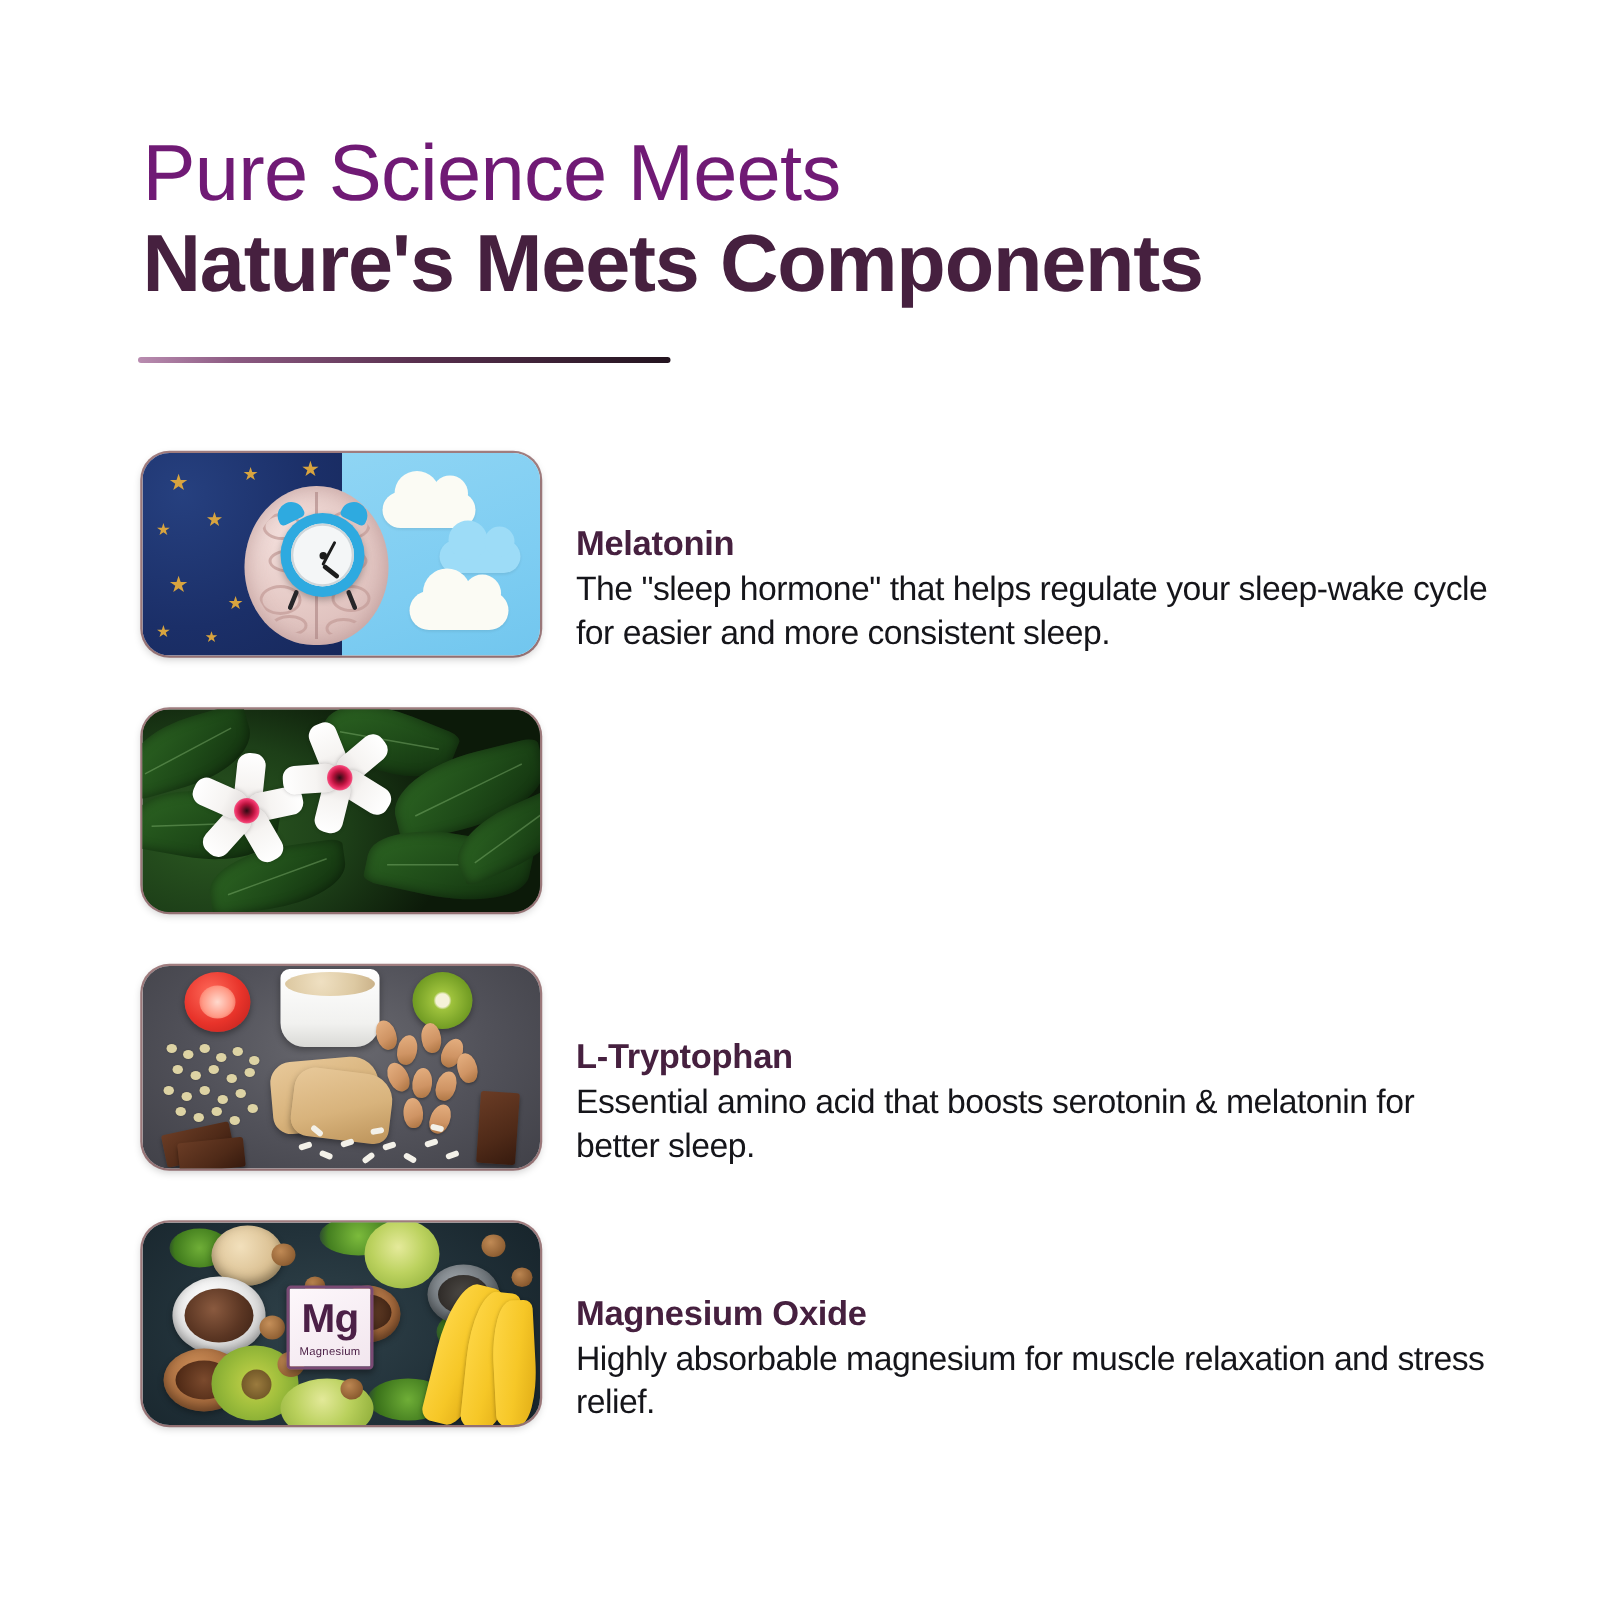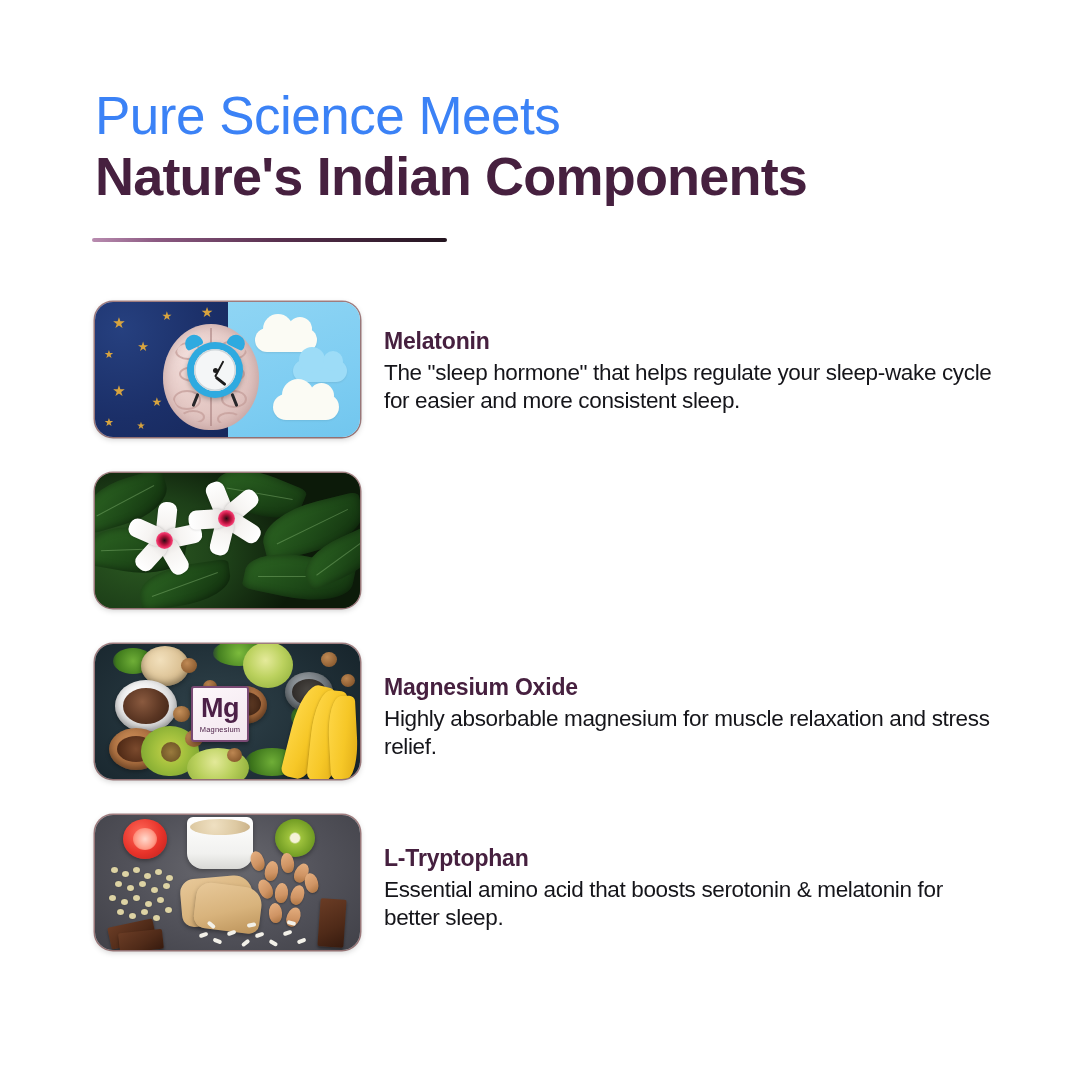--- a/index.html
+++ b/index.html
@@ -18,21 +18,21 @@
     height: 1080px;
     background: #ffffff;
   }
 
   
   .header { position: absolute; left: 95px; top: 86px; width: 920px; }
 
   .headline-line1 {
     font-size: 53px;
     font-weight: 400;
-    color: #3b82f6;
+    color: #701a75;
     letter-spacing: -0.5px;
     line-height: 1.12;
     white-space: nowrap;
   }
 
   .headline-line2 {
     font-size: 54px;
     font-weight: 700;
     color: #46203f;
     letter-spacing: -0.8px;
@@ -52,21 +52,21 @@
 
   
   .list { position: absolute; left: 0; top: 302px; width: 1080px; }
 
   .row {
     position: relative;
     height: 135px;
     margin-bottom: 36px;
     padding-left: 95px;
     display: flex;
-    align-items: flex-start;
+    align-items: flex-end;
   }
 
   .thumb {
     position: relative;
     flex: 0 0 auto;
     width: 265px;
     height: 135px;
     border-radius: 18px;
     overflow: hidden;
     box-shadow: 0 0 0 1.5px rgba(90, 25, 30, 0.55),
@@ -310,21 +310,21 @@
   }
   .row-2 .copy, .row-3 .copy, .row-4 .copy { padding-top: 30px; }
 </style>
 </head>
 <body>
 
 <div class="page">
 
   <div class="header">
     <div class="headline-line1">Pure Science Meets</div>
-    <div class="headline-line2">Nature's Indian Components</div>
+    <div class="headline-line2">Nature's Meets Components</div>
   </div>
   <div class="divider"></div>
 
   <div class="list">
 
     <div class="row row-1">
       <div class="thumb">
         <div class="scene">
           <div class="t1-night"></div>
           <div class="t1-day"></div>
@@ -401,74 +401,20 @@
 
           <div class="flower" style="left:92px;top:6px;">
             <div class="petal" style="transform:rotate(-22deg);"></div>
             <div class="petal" style="transform:rotate(50deg);"></div>
             <div class="petal" style="transform:rotate(122deg);"></div>
             <div class="petal" style="transform:rotate(194deg);"></div>
             <div class="petal" style="transform:rotate(266deg);"></div>
             <div class="core"></div>
           </div>
         </div>
-      </div>
-    </div>
-
-    <div class="row row-3">
-      <div class="thumb">
-        <div class="scene">
-          <div class="t3-bg"></div>
-
-          <div class="blob" style="left:18px;top:4px;width:40px;height:26px;background:radial-gradient(circle,#6fae37 0%,#3f7a1c 70%,rgba(63,122,28,0) 100%);"></div>
-          <div class="blob" style="left:118px;top:-4px;width:52px;height:26px;background:radial-gradient(circle,#7cbb3c 0%,#447f20 70%,rgba(68,127,32,0) 100%);"></div>
-          <div class="blob" style="left:196px;top:58px;width:46px;height:30px;background:radial-gradient(circle,#74b437 0%,#3e7a1c 70%,rgba(62,122,28,0) 100%);"></div>
-          <div class="blob" style="left:150px;top:104px;width:54px;height:28px;background:radial-gradient(circle,#6fae37 0%,#3a721a 70%,rgba(58,114,26,0) 100%);"></div>
-
-          <div class="bowl" style="left:46px;top:2px;width:48px;height:40px;background:radial-gradient(circle at 40% 35%,#f2e0bc 0%,#dcc295 55%,#b89b6a 100%);"></div>
-
-          <div class="bowl" style="left:20px;top:36px;width:62px;height:52px;background:radial-gradient(circle at 38% 30%,#fdfdfd 0%,#e9e9e9 42%,#c9c9c9 100%);"></div>
-          <div class="blob" style="left:28px;top:44px;width:46px;height:36px;background:radial-gradient(circle at 42% 38%,#8a5a3f 0%,#5b3623 55%,#3a2014 100%);"></div>
-
-          <div class="bowl" style="left:14px;top:84px;width:54px;height:42px;background:radial-gradient(circle at 40% 32%,#c98b56 0%,#a5693b 60%,#7b4726 100%);"></div>
-          <div class="blob" style="left:22px;top:92px;width:38px;height:26px;background:radial-gradient(circle,#7b4a2d 0%,#542d18 70%,#3c1f10 100%);"></div>
-
-          <div class="bowl" style="left:190px;top:28px;width:48px;height:40px;background:radial-gradient(circle at 38% 30%,#9aa0a5 0%,#6e757a 55%,#474d51 100%);"></div>
-          <div class="blob" style="left:197px;top:35px;width:34px;height:26px;background:radial-gradient(circle,#4d4a46 0%,#332f2c 70%,#211e1c 100%);"></div>
-
-          <div class="bowl" style="left:128px;top:42px;width:44px;height:38px;background:radial-gradient(circle at 40% 32%,#c58a58 0%,#a0663a 60%,#774625 100%);"></div>
-          <div class="blob" style="left:134px;top:48px;width:32px;height:24px;background:radial-gradient(circle,#6d452c 0%,#472918 70%,#2f190e 100%);"></div>
-
-          <div class="blob" style="left:46px;top:82px;width:58px;height:50px;border-radius:50% 50% 48% 48%;background:radial-gradient(circle at 50% 50%,#c8d34a 0%,#9fbe3c 45%,#6f9c2c 100%);"></div>
-          <div class="blob" style="left:66px;top:98px;width:20px;height:20px;background:radial-gradient(circle,#9b7b3e 0%,#6f5526 80%,#53401c 100%);"></div>
-
-          <div class="blob" style="left:148px;top:-2px;width:50px;height:46px;background:radial-gradient(circle at 45% 40%,#e5ea9b 0%,#bcd25f 45%,#88a934 100%);"></div>
-          <div class="blob" style="left:92px;top:104px;width:62px;height:40px;background:radial-gradient(circle at 45% 35%,#e3e999 0%,#b9d05c 45%,#83a430 100%);"></div>
-
-          <div class="banana" style="left:196px;top:40px;width:34px;height:96px;transform:rotate(14deg);"></div>
-          <div class="banana" style="left:216px;top:46px;width:32px;height:92px;transform:rotate(6deg);"></div>
-          <div class="banana" style="left:234px;top:52px;width:28px;height:84px;transform:rotate(-3deg);"></div>
-
-          <div class="blob" style="left:86px;top:14px;width:16px;height:15px;background:radial-gradient(circle at 38% 34%,#c08a55 0%,#8f5f33 70%,#6b431f 100%);"></div>
-          <div class="blob" style="left:108px;top:36px;width:14px;height:13px;background:radial-gradient(circle at 38% 34%,#bb8550 0%,#8a5a2f 70%,#66401d 100%);"></div>
-          <div class="blob" style="left:78px;top:62px;width:17px;height:16px;background:radial-gradient(circle at 38% 34%,#c58f59 0%,#926235 70%,#6d4521 100%);"></div>
-          <div class="blob" style="left:90px;top:86px;width:18px;height:17px;background:radial-gradient(circle at 38% 34%,#c98f58 0%,#946234 70%,#6e4520 100%);"></div>
-          <div class="blob" style="left:132px;top:104px;width:15px;height:14px;background:radial-gradient(circle at 38% 34%,#bd8752 0%,#8c5c30 70%,#67411e 100%);"></div>
-          <div class="blob" style="left:226px;top:8px;width:16px;height:15px;background:radial-gradient(circle at 38% 34%,#c08a55 0%,#8f5f33 70%,#6b431f 100%);"></div>
-          <div class="blob" style="left:246px;top:30px;width:14px;height:13px;background:radial-gradient(circle at 38% 34%,#bb8550 0%,#8a5a2f 70%,#66401d 100%);"></div>
-
-          <div class="mg-tile">
-            <div class="sym">Mg</div>
-            <div class="nm">Magnesium</div>
-          </div>
-        </div>
-      </div>
-      <div class="copy">
-        <div class="ing-title">Magnesium Oxide</div>
-        <div class="ing-desc">Highly absorbable magnesium for muscle relaxation and stress relief.</div>
       </div>
     </div>
 
     <div class="row row-4">
       <div class="thumb">
         <div class="scene">
           <div class="t4-bg"></div>
 
           <div class="tomato" style="left:28px;top:4px;width:44px;height:40px;"></div>
           <div class="oat-bowl" style="left:92px;top:2px;width:66px;height:52px;"></div>
@@ -526,14 +472,68 @@
           <div class="rice" style="left:152px;top:108px;transform:rotate(-10deg);"></div>
           <div class="rice" style="left:192px;top:106px;transform:rotate(14deg);"></div>
         </div>
       </div>
       <div class="copy">
         <div class="ing-title">L-Tryptophan</div>
         <div class="ing-desc">Essential amino acid that boosts serotonin &amp; melatonin for better sleep.</div>
       </div>
     </div>
 
+    <div class="row row-3">
+      <div class="thumb">
+        <div class="scene">
+          <div class="t3-bg"></div>
+
+          <div class="blob" style="left:18px;top:4px;width:40px;height:26px;background:radial-gradient(circle,#6fae37 0%,#3f7a1c 70%,rgba(63,122,28,0) 100%);"></div>
+          <div class="blob" style="left:118px;top:-4px;width:52px;height:26px;background:radial-gradient(circle,#7cbb3c 0%,#447f20 70%,rgba(68,127,32,0) 100%);"></div>
+          <div class="blob" style="left:196px;top:58px;width:46px;height:30px;background:radial-gradient(circle,#74b437 0%,#3e7a1c 70%,rgba(62,122,28,0) 100%);"></div>
+          <div class="blob" style="left:150px;top:104px;width:54px;height:28px;background:radial-gradient(circle,#6fae37 0%,#3a721a 70%,rgba(58,114,26,0) 100%);"></div>
+
+          <div class="bowl" style="left:46px;top:2px;width:48px;height:40px;background:radial-gradient(circle at 40% 35%,#f2e0bc 0%,#dcc295 55%,#b89b6a 100%);"></div>
+
+          <div class="bowl" style="left:20px;top:36px;width:62px;height:52px;background:radial-gradient(circle at 38% 30%,#fdfdfd 0%,#e9e9e9 42%,#c9c9c9 100%);"></div>
+          <div class="blob" style="left:28px;top:44px;width:46px;height:36px;background:radial-gradient(circle at 42% 38%,#8a5a3f 0%,#5b3623 55%,#3a2014 100%);"></div>
+
+          <div class="bowl" style="left:14px;top:84px;width:54px;height:42px;background:radial-gradient(circle at 40% 32%,#c98b56 0%,#a5693b 60%,#7b4726 100%);"></div>
+          <div class="blob" style="left:22px;top:92px;width:38px;height:26px;background:radial-gradient(circle,#7b4a2d 0%,#542d18 70%,#3c1f10 100%);"></div>
+
+          <div class="bowl" style="left:190px;top:28px;width:48px;height:40px;background:radial-gradient(circle at 38% 30%,#9aa0a5 0%,#6e757a 55%,#474d51 100%);"></div>
+          <div class="blob" style="left:197px;top:35px;width:34px;height:26px;background:radial-gradient(circle,#4d4a46 0%,#332f2c 70%,#211e1c 100%);"></div>
+
+          <div class="bowl" style="left:128px;top:42px;width:44px;height:38px;background:radial-gradient(circle at 40% 32%,#c58a58 0%,#a0663a 60%,#774625 100%);"></div>
+          <div class="blob" style="left:134px;top:48px;width:32px;height:24px;background:radial-gradient(circle,#6d452c 0%,#472918 70%,#2f190e 100%);"></div>
+
+          <div class="blob" style="left:46px;top:82px;width:58px;height:50px;border-radius:50% 50% 48% 48%;background:radial-gradient(circle at 50% 50%,#c8d34a 0%,#9fbe3c 45%,#6f9c2c 100%);"></div>
+          <div class="blob" style="left:66px;top:98px;width:20px;height:20px;background:radial-gradient(circle,#9b7b3e 0%,#6f5526 80%,#53401c 100%);"></div>
+
+          <div class="blob" style="left:148px;top:-2px;width:50px;height:46px;background:radial-gradient(circle at 45% 40%,#e5ea9b 0%,#bcd25f 45%,#88a934 100%);"></div>
+          <div class="blob" style="left:92px;top:104px;width:62px;height:40px;background:radial-gradient(circle at 45% 35%,#e3e999 0%,#b9d05c 45%,#83a430 100%);"></div>
+
+          <div class="banana" style="left:196px;top:40px;width:34px;height:96px;transform:rotate(14deg);"></div>
+          <div class="banana" style="left:216px;top:46px;width:32px;height:92px;transform:rotate(6deg);"></div>
+          <div class="banana" style="left:234px;top:52px;width:28px;height:84px;transform:rotate(-3deg);"></div>
+
+          <div class="blob" style="left:86px;top:14px;width:16px;height:15px;background:radial-gradient(circle at 38% 34%,#c08a55 0%,#8f5f33 70%,#6b431f 100%);"></div>
+          <div class="blob" style="left:108px;top:36px;width:14px;height:13px;background:radial-gradient(circle at 38% 34%,#bb8550 0%,#8a5a2f 70%,#66401d 100%);"></div>
+          <div class="blob" style="left:78px;top:62px;width:17px;height:16px;background:radial-gradient(circle at 38% 34%,#c58f59 0%,#926235 70%,#6d4521 100%);"></div>
+          <div class="blob" style="left:90px;top:86px;width:18px;height:17px;background:radial-gradient(circle at 38% 34%,#c98f58 0%,#946234 70%,#6e4520 100%);"></div>
+          <div class="blob" style="left:132px;top:104px;width:15px;height:14px;background:radial-gradient(circle at 38% 34%,#bd8752 0%,#8c5c30 70%,#67411e 100%);"></div>
+          <div class="blob" style="left:226px;top:8px;width:16px;height:15px;background:radial-gradient(circle at 38% 34%,#c08a55 0%,#8f5f33 70%,#6b431f 100%);"></div>
+          <div class="blob" style="left:246px;top:30px;width:14px;height:13px;background:radial-gradient(circle at 38% 34%,#bb8550 0%,#8a5a2f 70%,#66401d 100%);"></div>
+
+          <div class="mg-tile">
+            <div class="sym">Mg</div>
+            <div class="nm">Magnesium</div>
+          </div>
+        </div>
+      </div>
+      <div class="copy">
+        <div class="ing-title">Magnesium Oxide</div>
+        <div class="ing-desc">Highly absorbable magnesium for muscle relaxation and stress relief.</div>
+      </div>
+    </div>
+
   </div>
 </div>
 
 </body></html>

